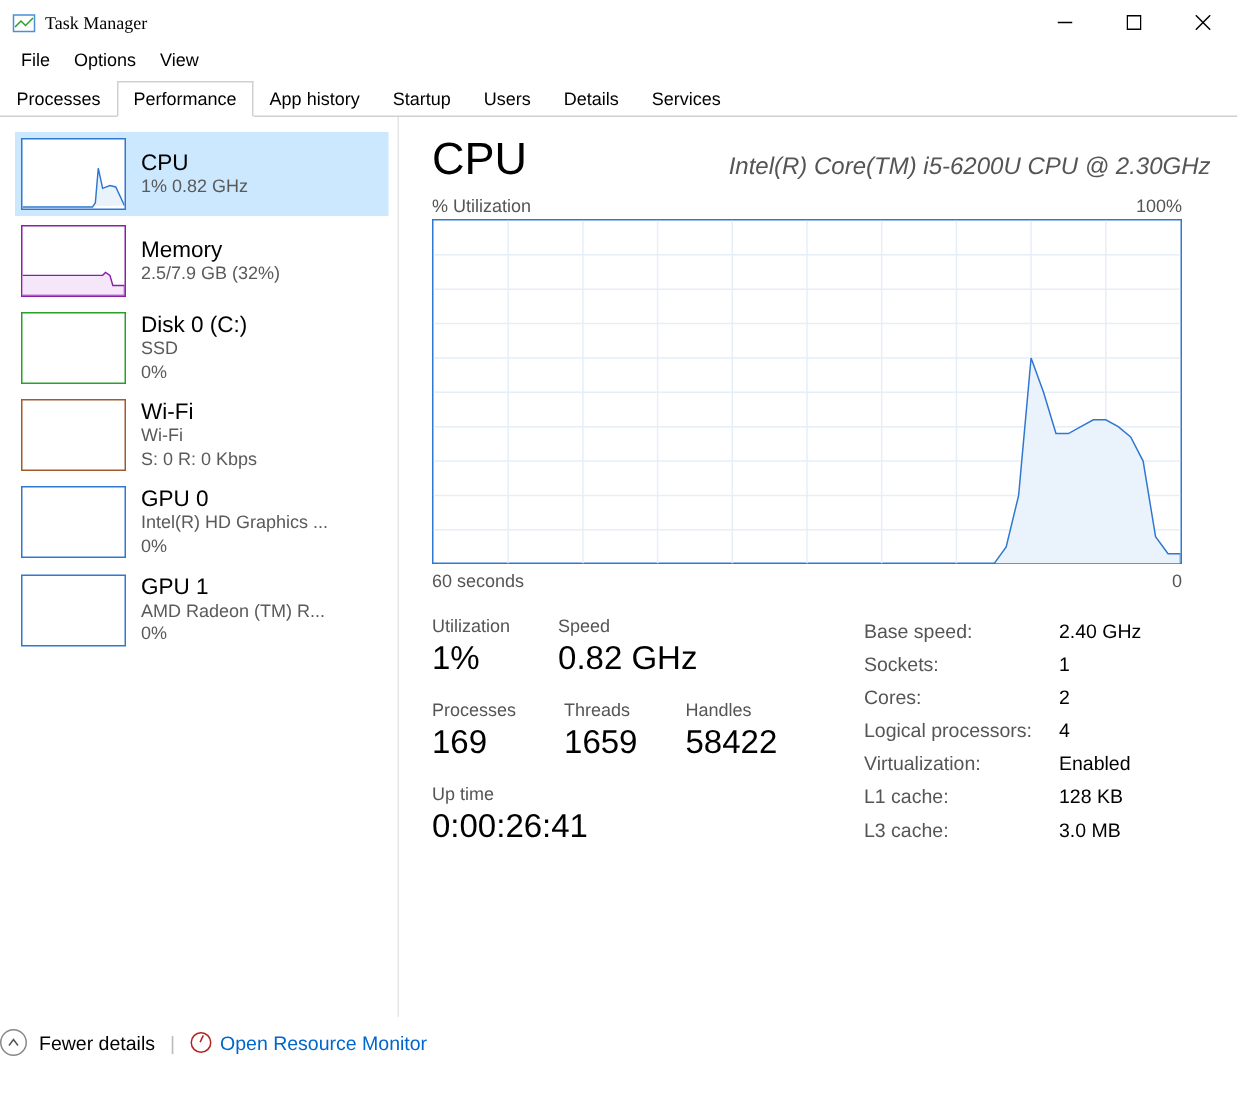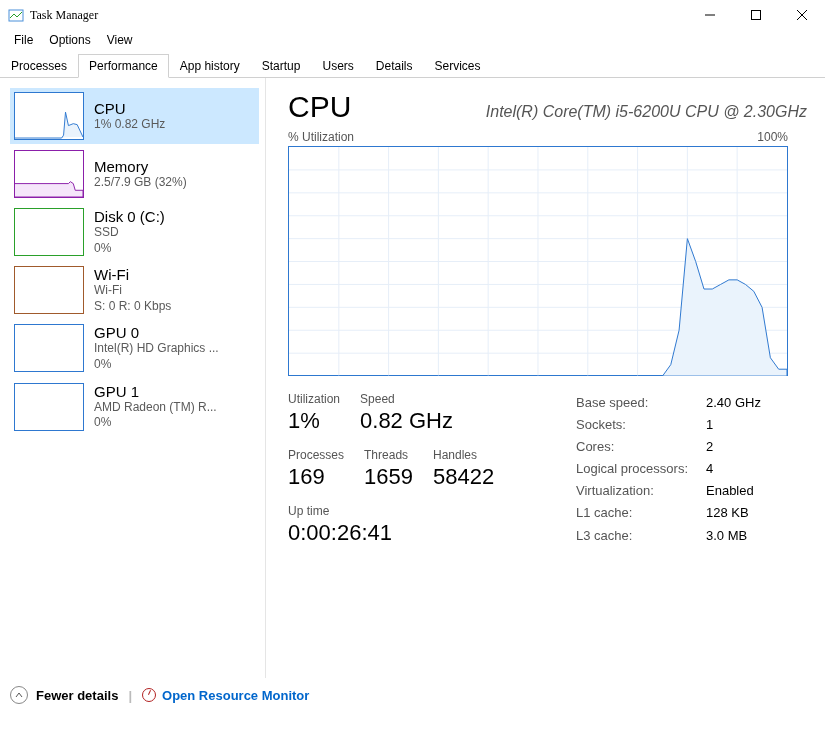--- a/index.html
+++ b/index.html
@@ -34,27 +34,27 @@
     .detail-title { font-size: 30px; font-weight: 400; }
     .detail-sub { font-size: 16px; color: #555; font-style: italic; }
     .chart-labels { display: flex; justify-content: space-between; font-size: 12px; color: #555; margin-bottom: 2px; }
     .chart { width: 500px; height: 230px; border: 1px solid #2e78d0; position: relative; background: #fff; }
     .chart .grid line { stroke: #e6eef8; stroke-width: 1; }
     .chart .series { fill: #eaf3fc; stroke: #2e78d0; stroke-width: 1; }
     .chart-x { display: flex; justify-content: space-between; font-size: 12px; color: #555; margin-top: 4px; width: 500px; }
     .stats { display: flex; margin-top: 16px; }
     .stats-left { width: 260px; }
     .stats-right { flex: 1; }
-    .stat-group { display: flex; gap: 20px; margin-bottom: 14px; }
+    .stat-group { display: flex; gap: 32px; margin-bottom: 14px; }
     .stat-label { font-size: 12px; color: #555; }
     .stat-big { font-size: 22px; font-weight: 400; margin-top: 2px; }
     .spec-row { display: flex; font-size: 13px; line-height: 1.7; margin-left: 28px; }
     .spec-label { width: 130px; color: #555; }
     
-    .footer { height: 34px; display: flex; align-items: center; padding-left: 10px; font-size: 13px; font-weight: bold; }
+    .footer { height: 34px; display: flex; align-items: center; font-size: 13px; }
     .footer .circle-up { width: 18px; height: 18px; border: 1px solid #888; border-radius: 50%; display: flex; align-items: center; justify-content: center; margin-right: 8px; }
     .footer .divider { color: #bbb; margin: 0 10px; }
     .footer .orm { color: #0066cc; display: flex; }
     .footer .orm .orb { width: 14px; height: 14px; border: 1px solid #b22222; border-radius: 50%; margin-right: 6px; position: relative; }
     .footer .orm .orb::after { content: ""; position: absolute; left: 6px; top: 1px; width: 1px; height: 5px; background: #b22222; transform: rotate(25deg); }
   </style>
 </head>
 <body>
 
 <div class="titlebar">
@@ -195,20 +195,24 @@
           <line x1="250" y1="0" x2="250" y2="230"></line>
             <line x1="300" y1="0" x2="300" y2="230"></line>
           <line x1="350" y1="0" x2="350" y2="230"></line>
             <line x1="400" y1="0" x2="400" y2="230"></line>
           <line x1="450" y1="0" x2="450" y2="230"></line>
         </g>
         <polygon id="cpu-series" class="series" points="0,230 0,230 375,230 383.33333333333337,218.5 391.6666666666667,184 400,92 408.3333333333333,115 416.6666666666667,142.6 425,142.6 433.33333333333337,138 441.66666666666663,133.4 450,133.4 458.3333333333333,138 466.6666666666667,144.9 475,161 483.3333333333333,211.6 491.66666666666663,223.1 500,223.1 500,230"></polygon>
       </svg>
     </div>
 
+    <div class="chart-x">
+      <span>60 seconds</span>
+      <span>0</span>
+    </div>
 
     <div class="stats">
       <div class="stats-left">
         <div class="stat-group">
           <div>
             <div class="stat-label">Utilization</div>
             <div class="stat-big">1%</div>
           </div>
           <div>
             <div class="stat-label">Speed</div>

